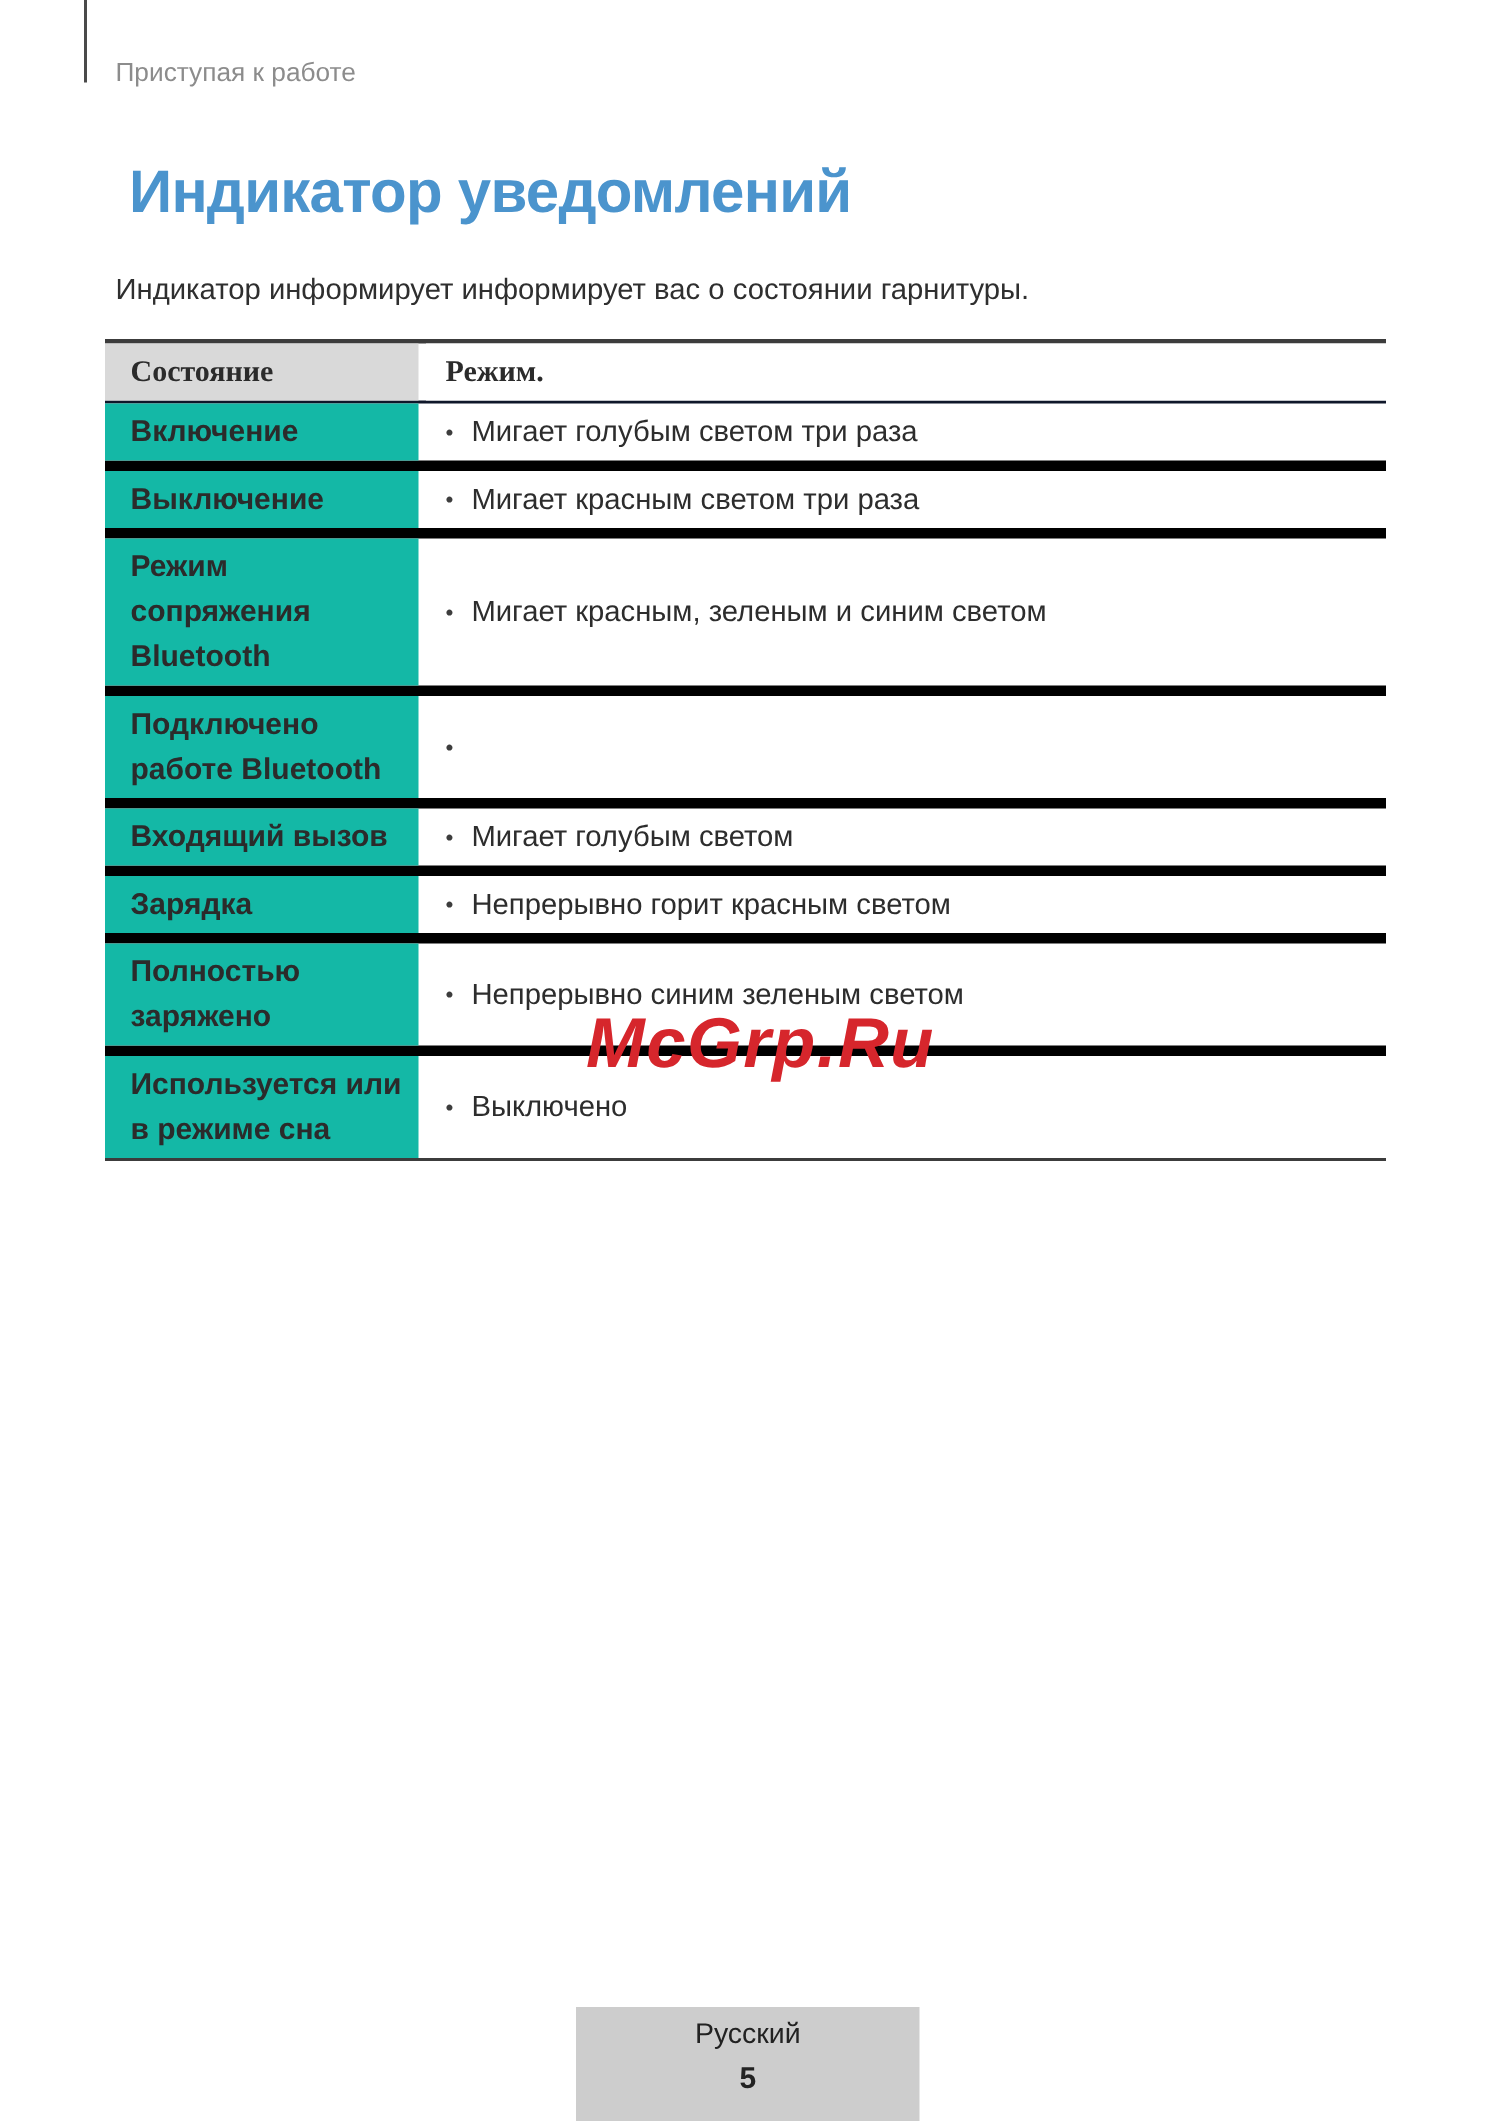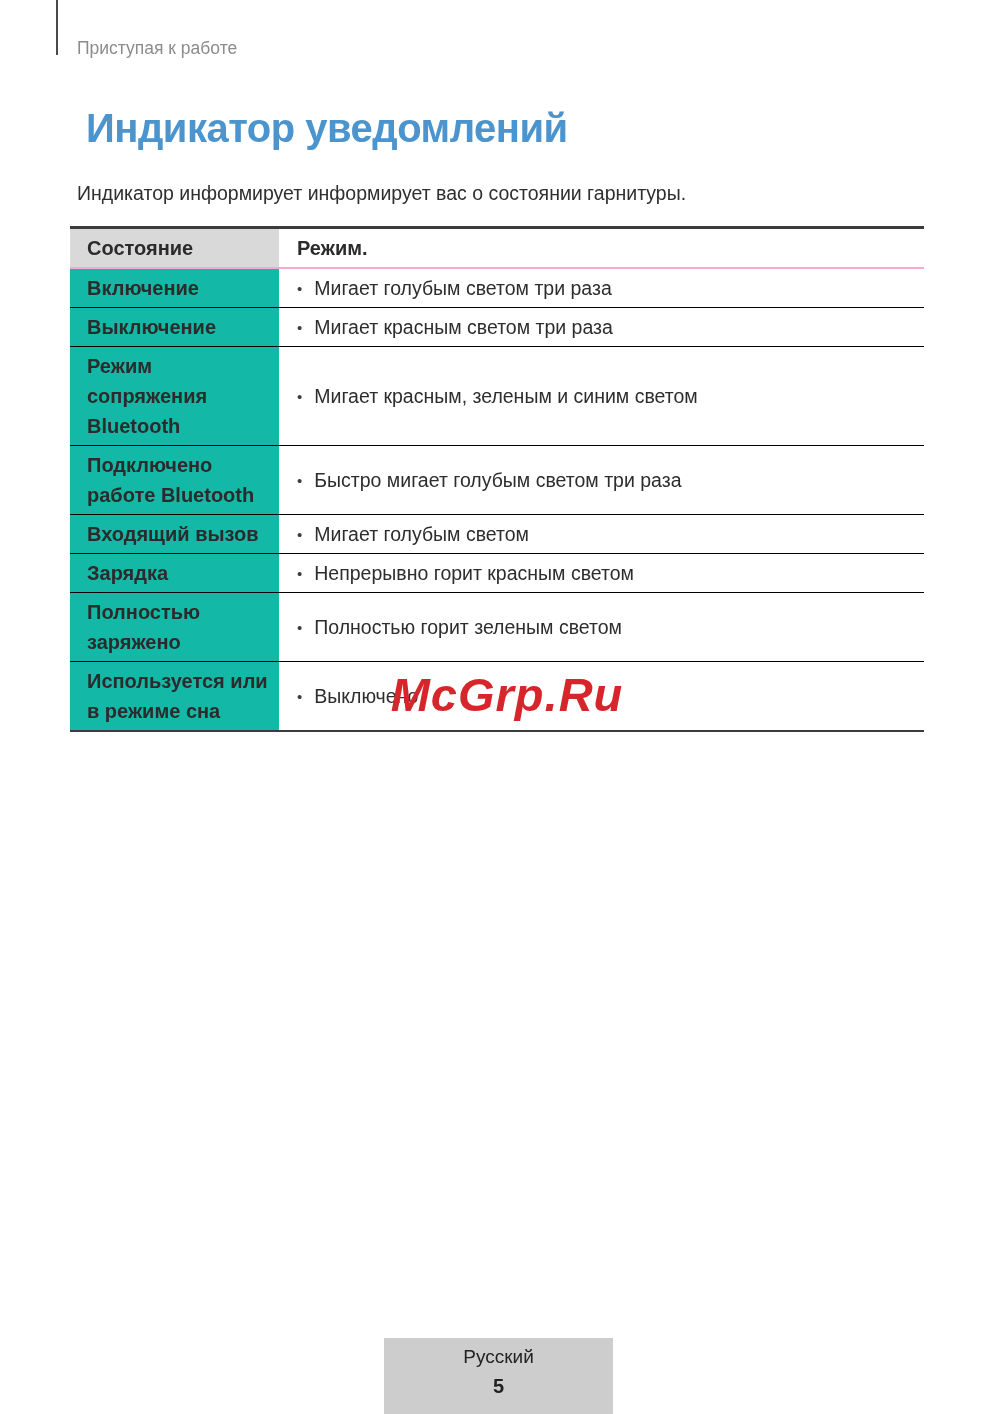--- a/index.html
+++ b/index.html
@@ -39,22 +39,22 @@
     color: #2f2f2f;
   }
   .status-table {
     position: absolute;
     left: 70px; top: 226px;
     width: 854px;
     border-top: 3px solid #3c3c3c;
     border-bottom: 2px solid #3c3c3c;
   }
   .row { display: flex; align-items: stretch; min-height: 38px; }
-  .thead { border-bottom: 2px solid #f9a8d4; min-height: 37px; }
-  .body-row + .body-row { border-top: 1px solid #000000; align-items: center; }
+  .thead { border-bottom: 2px solid #0f172a; min-height: 37px; font-family: Liberation Serif, serif; }
+  .body-row + .body-row { border-top: 7px solid #000000; align-items: center; }
   .cell { display: flex; align-items: center; }
   .cell.state {
     flex: 0 0 209px;
     margin-right: 5px;
     background: #14b8a6;
     padding: 4px 10px 4px 17px;
     font-size: 20px;
     font-weight: bold;
     line-height: 30px;
     color: #2b2b2b;
@@ -140,21 +140,20 @@
       <div class="cell color">
         <span class="bullet">•</span>
         <span class="desc">Мигает красным, зеленым и синим светом</span>
       </div>
     </div>
 
     <div class="row body-row">
       <div class="cell state">Подключено работе Bluetooth</div>
       <div class="cell color">
         <span class="bullet">•</span>
-        <span class="desc">Быстро мигает голубым светом три раза</span>
       </div>
     </div>
 
     <div class="row body-row">
       <div class="cell state">Входящий вызов</div>
       <div class="cell color">
         <span class="bullet">•</span>
         <span class="desc">Мигает голубым светом</span>
       </div>
     </div>
@@ -164,21 +163,21 @@
       <div class="cell color">
         <span class="bullet">•</span>
         <span class="desc">Непрерывно горит красным светом</span>
       </div>
     </div>
 
     <div class="row body-row">
       <div class="cell state">Полностью заряжено</div>
       <div class="cell color">
         <span class="bullet">•</span>
-        <span class="desc">Полностью горит зеленым светом</span>
+        <span class="desc">Непрерывно синим зеленым светом</span>
       </div>
     </div>
 
     <div class="row body-row">
       <div class="cell state">Используется или в режиме сна</div>
       <div class="cell color">
         <span class="bullet">•</span>
         <span class="desc">Выключено</span>
       </div>
     </div>

